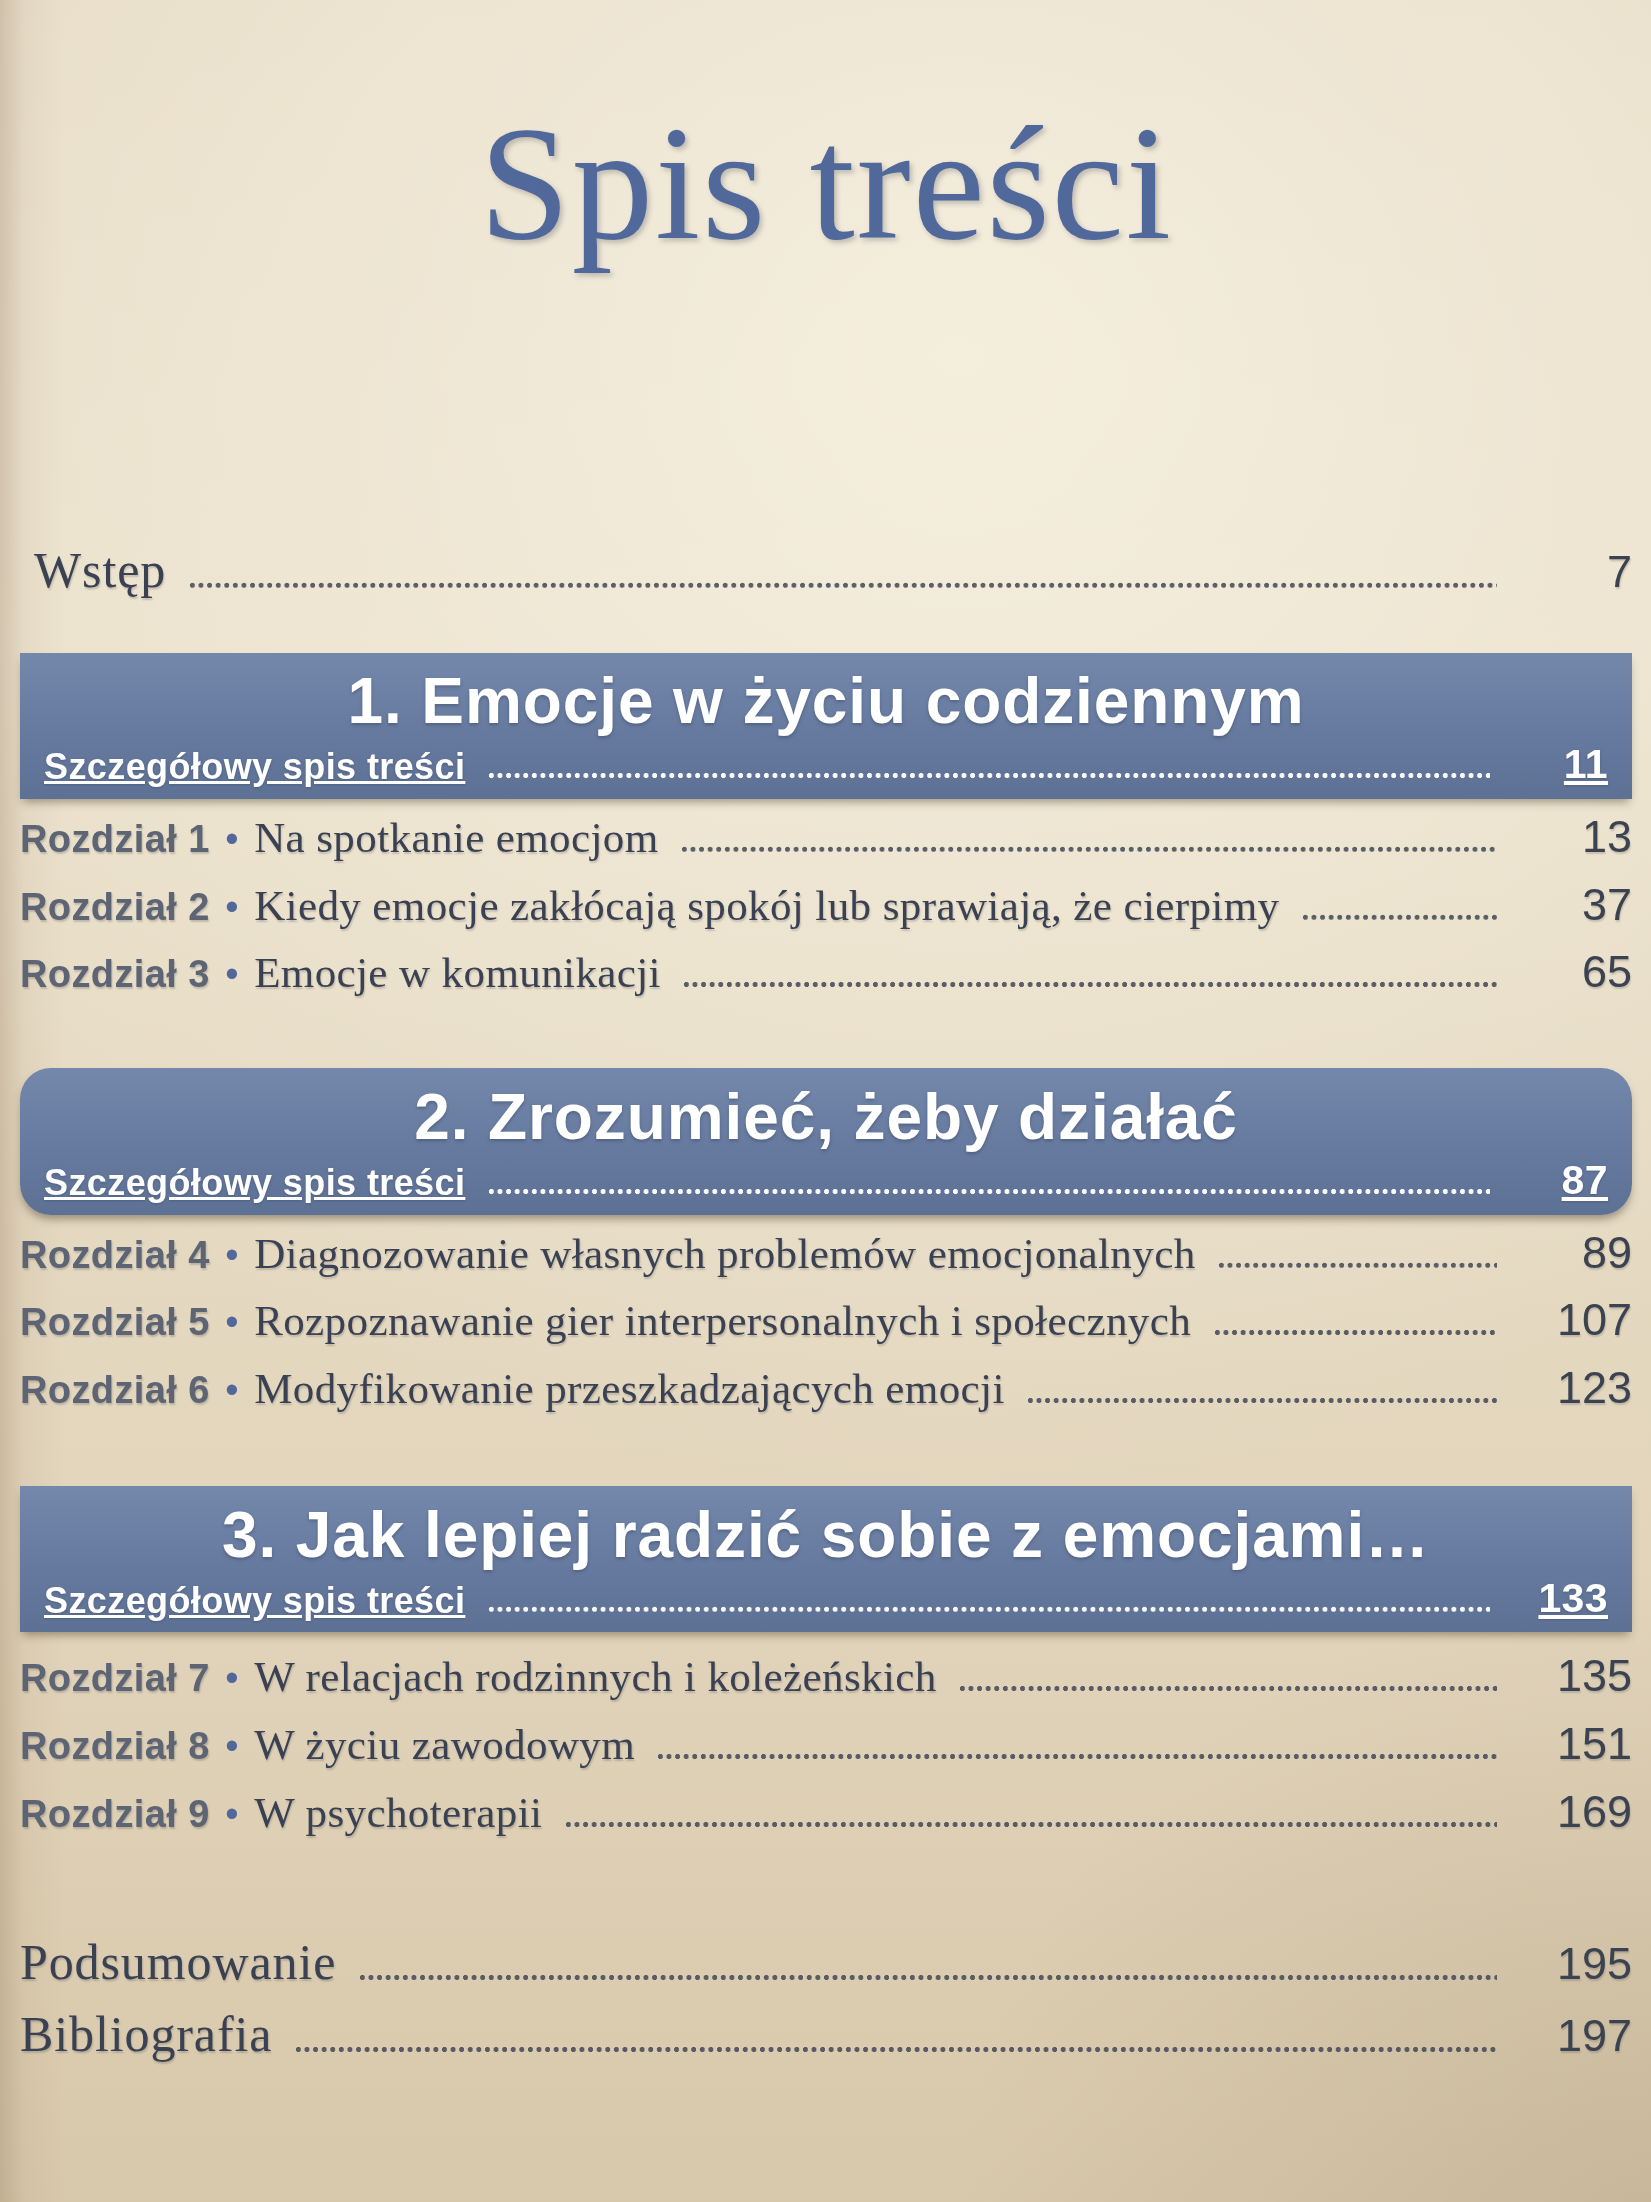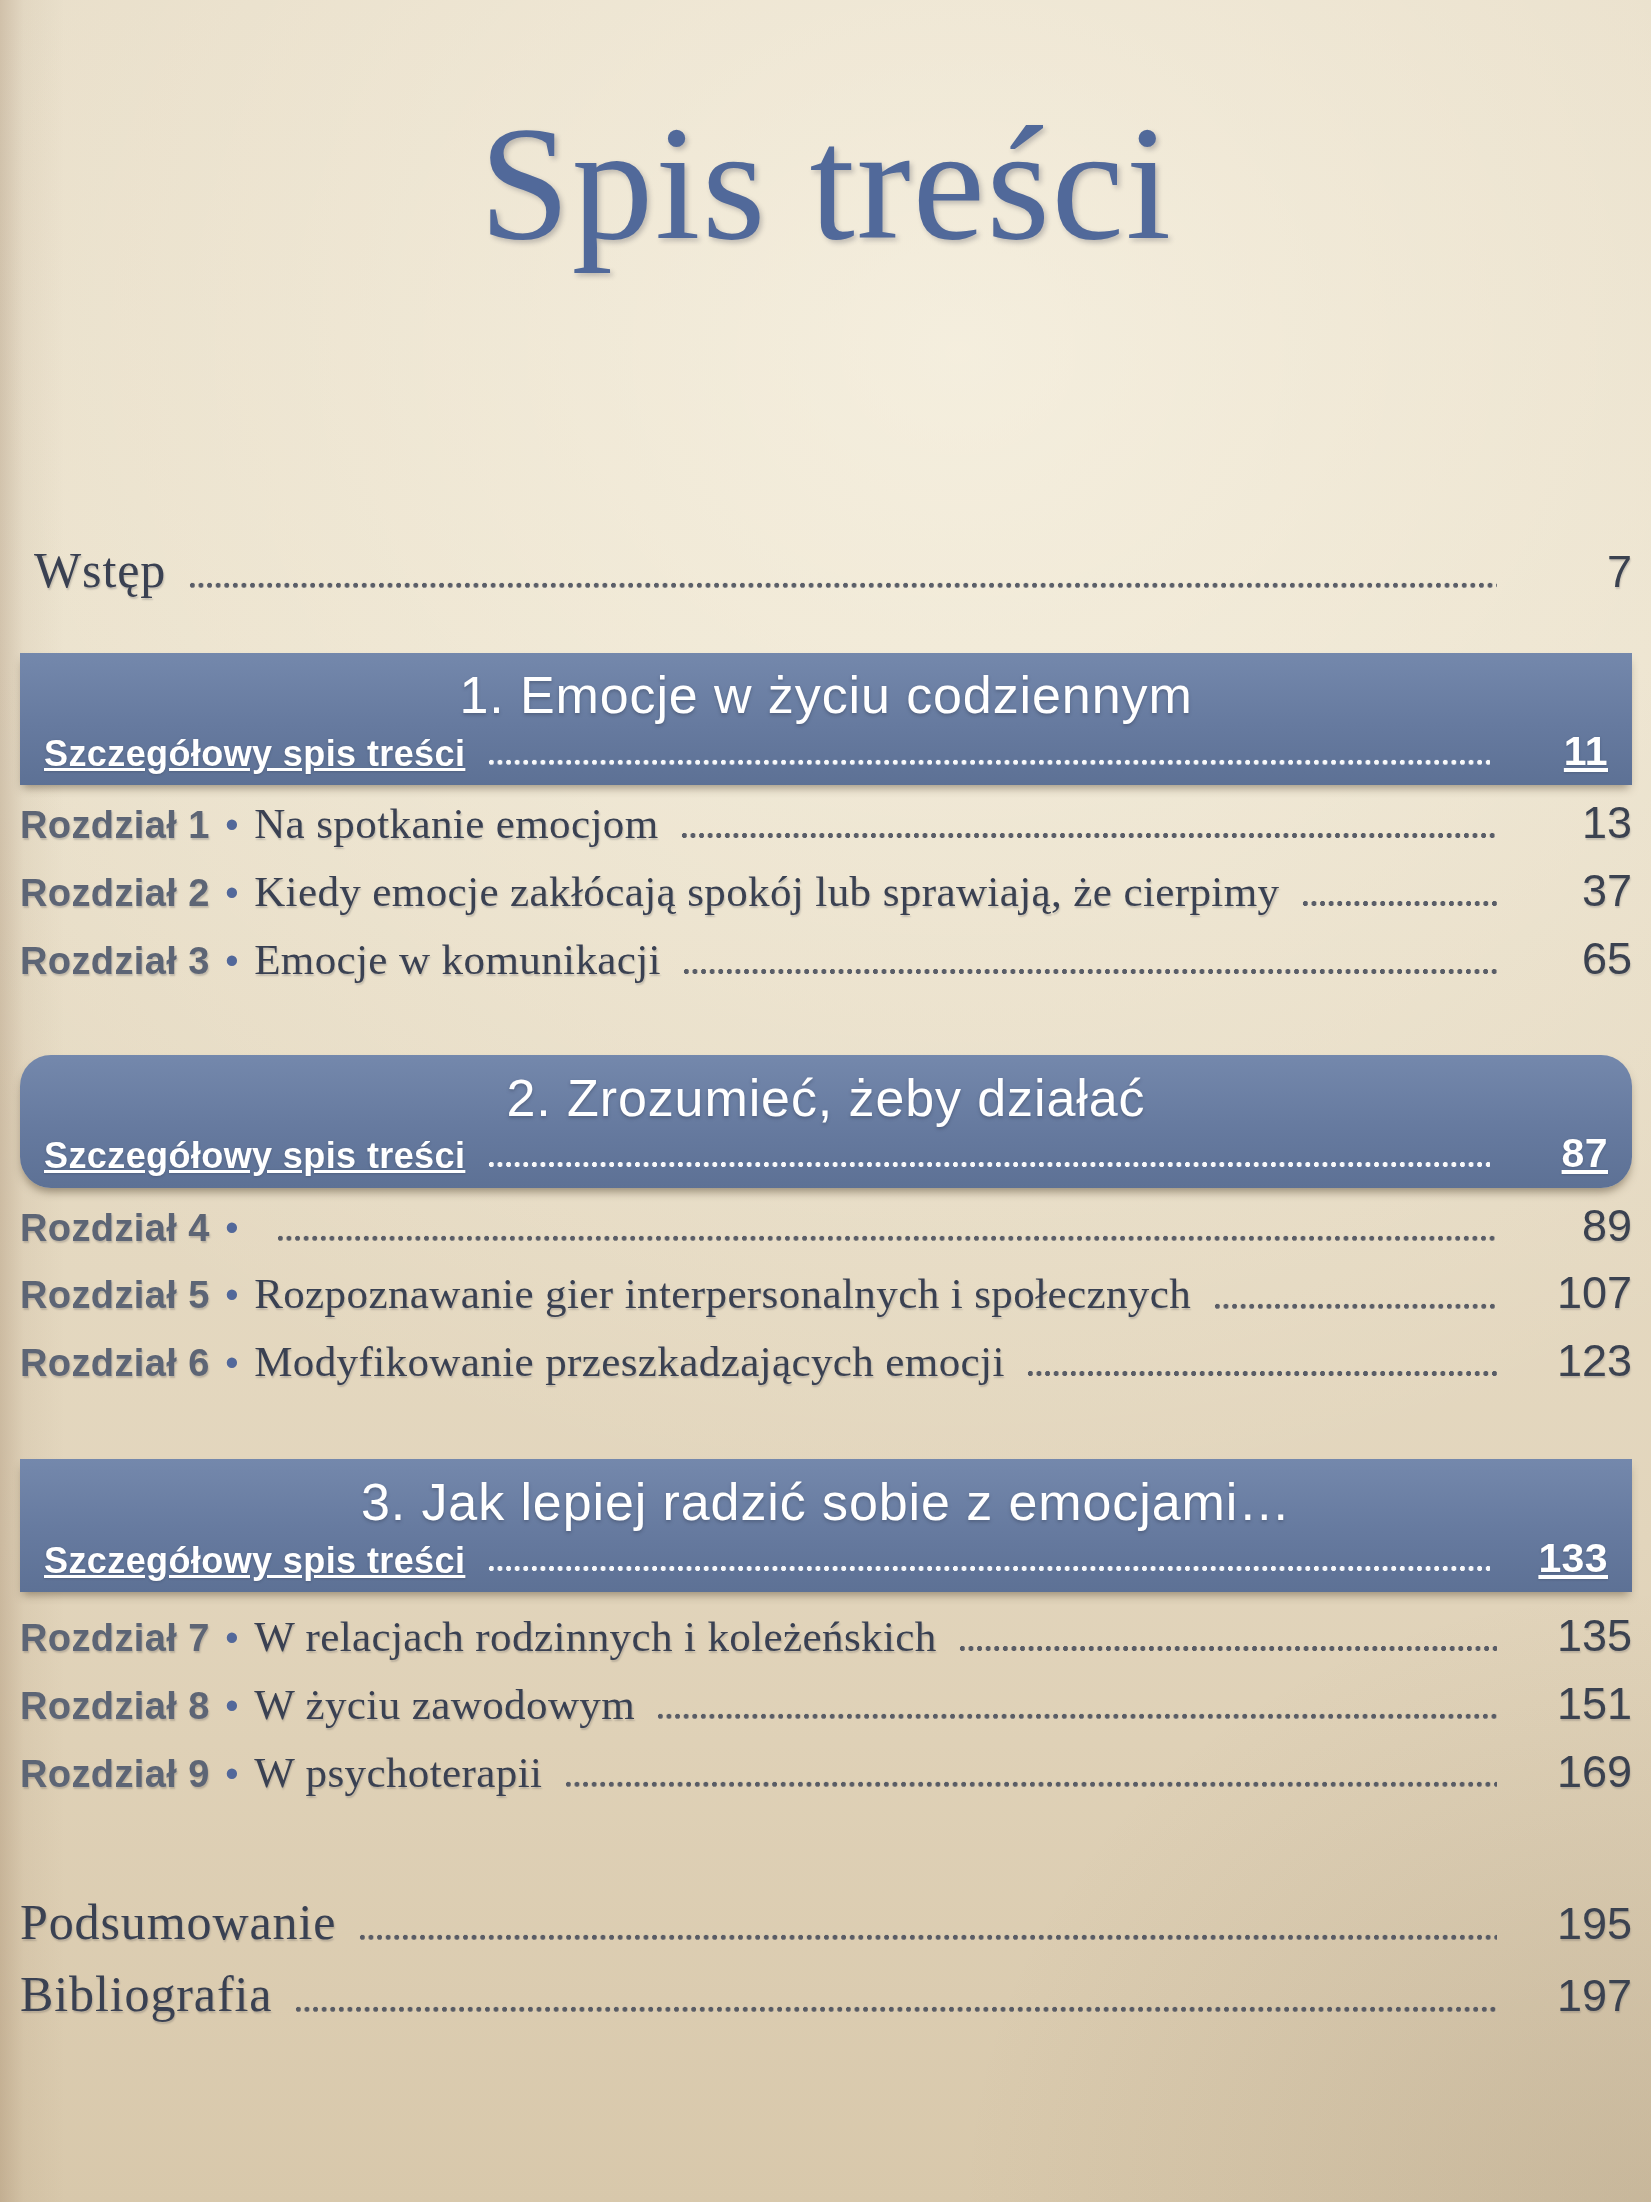--- a/index.html
+++ b/index.html
@@ -58,22 +58,22 @@
     padding:13.8px 24px 10.3px;
     color:var(--band-text);
     font-family:"Liberation Sans", sans-serif;
     background:linear-gradient(180deg, #7488ac 0%, #667a9f 55%, #5d7195 100%);
     box-shadow:0 6px 8.6px -2.6px rgba(80,65,45,0.5);
   }
   .band-2 { margin-top:69px;border-radius:31px; }
   .band-3 { margin-top:71px; }
   .band-heading {
     text-align:center;
-    font-weight:normal;
-    font-size:52px;
+    font-weight:bold;
+    font-size:64px;
     line-height:1.12;
     letter-spacing:0.9px;
     text-shadow:0 1.7px 3.4px rgba(40,50,70,0.35);
   }
   .band-sub {
     display:flex; align-items:flex-end;
     margin-top:3.4px;
     font-weight:bold;
     font-size:36px;
     letter-spacing:0.4px;
@@ -160,20 +160,21 @@
     <div class="band-sub">
       <span>Szczegółowy spis treści</span>
       <span class="leader"></span>
       <span class="pagenum">87</span>
     </div>
   </div>
   <div class="chapters">
     <div class="row chapter-row">
       <span class="chap-label">Rozdział 4</span>
       <span class="bullet">•</span>
+      <span class="chap-title">Diagnozowanie własnych problemów emocjonalnych</span>
       <span class="leader"></span>
       <span class="pagenum">89</span>
     </div>
     <div class="row chapter-row">
       <span class="chap-label">Rozdział 5</span>
       <span class="bullet">•</span>
       <span class="chap-title">Rozpoznawanie gier interpersonalnych i społecznych</span>
       <span class="leader"></span>
       <span class="pagenum">107</span>
     </div>

